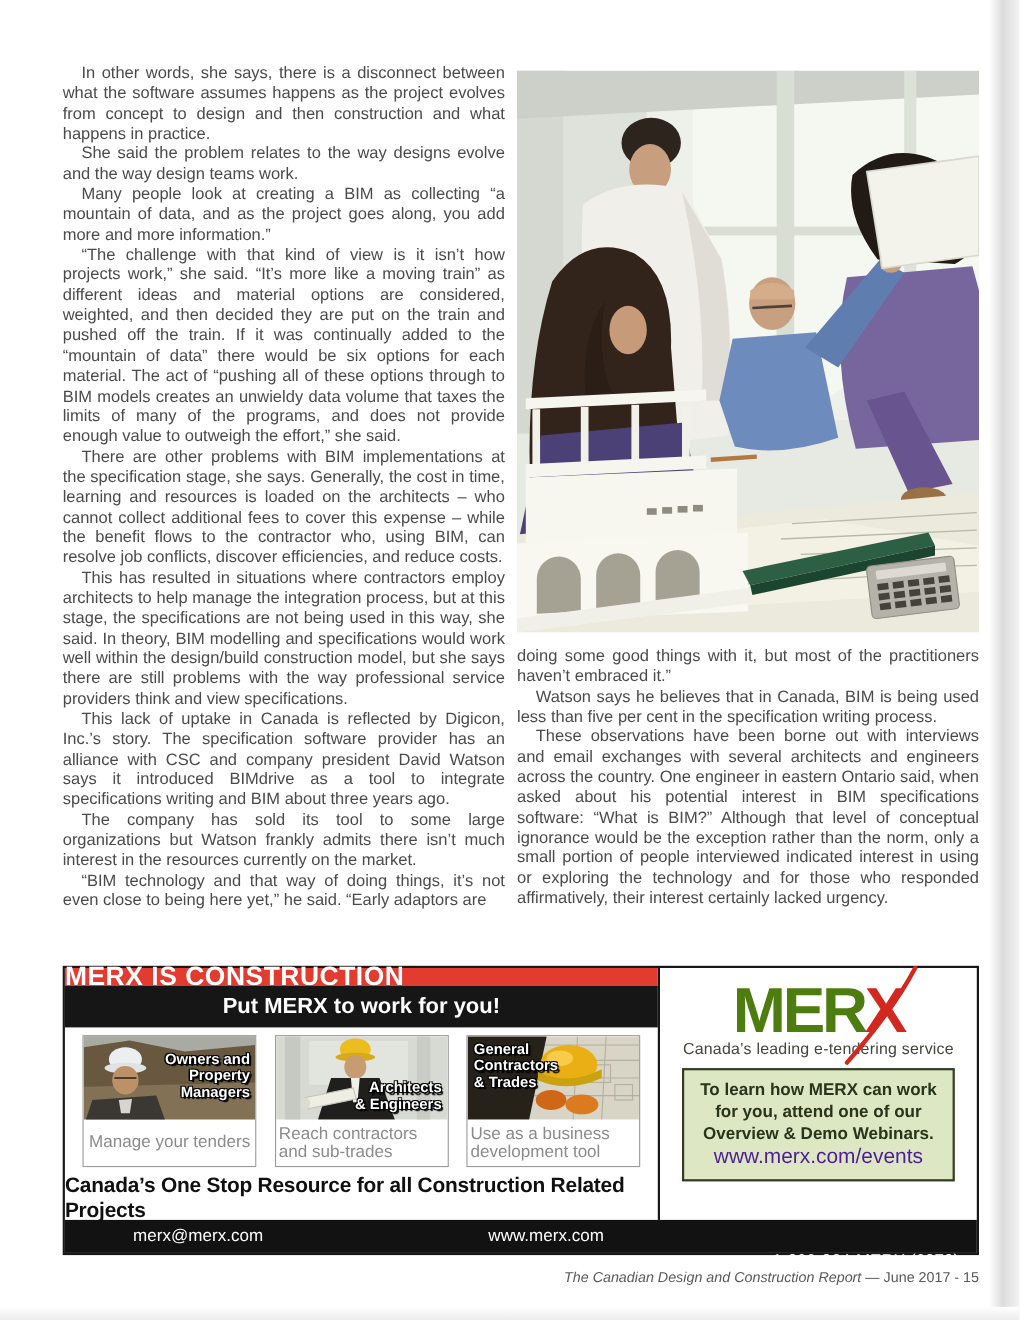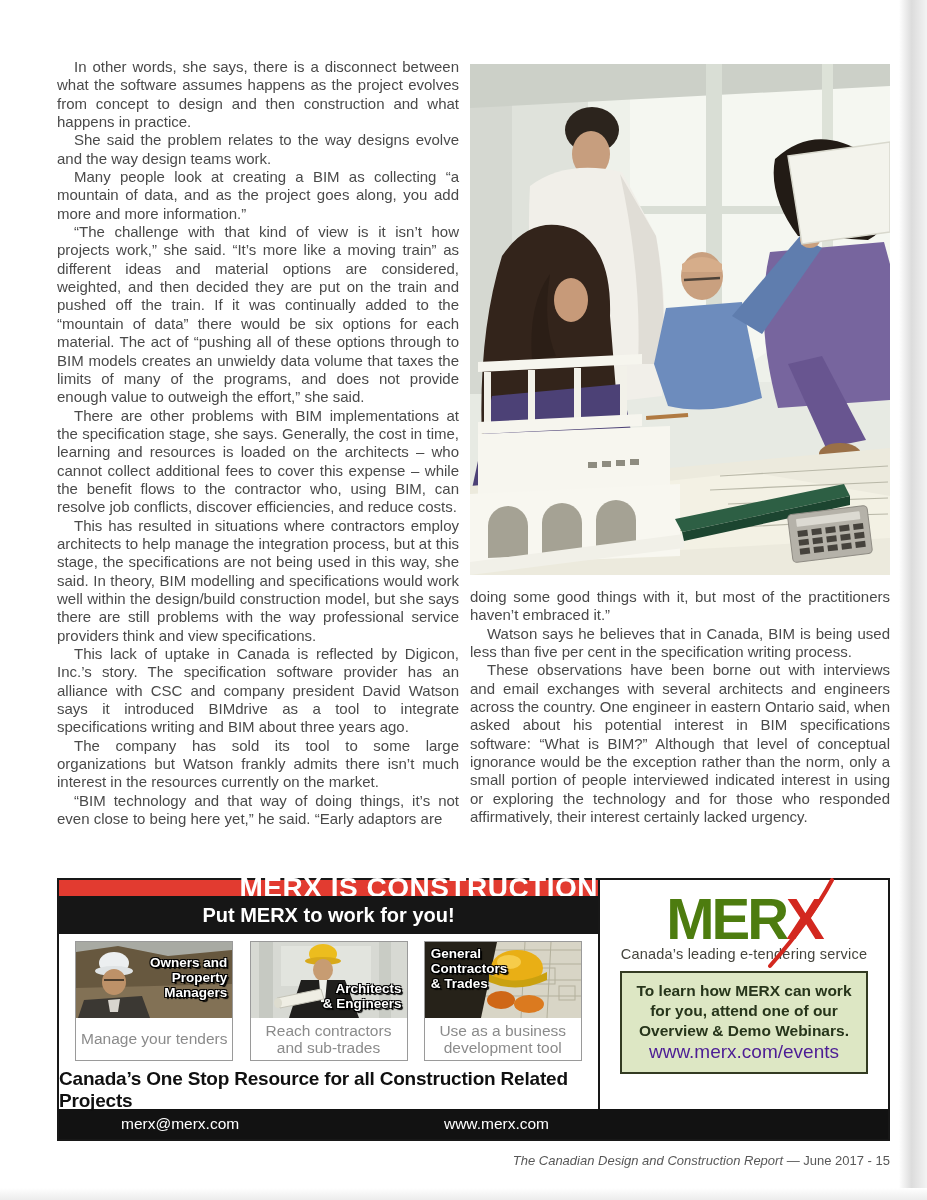--- a/index.html
+++ b/index.html
@@ -24,35 +24,35 @@
   .photo{position:absolute;left:470px;top:64px;width:420px;height:511px;overflow:hidden;}
   .photo svg{display:block;}
 
   
   .ad{position:absolute;left:57px;top:878px;width:833px;height:263px;
       border:2px solid #181818;box-sizing:border-box;background:#ffffff;}
   .ad-main{display:flex;height:229px;}
   .ad-left{width:541px;box-sizing:border-box;border-right:2px solid #181818;
       display:flex;flex-direction:column;}
   .band-red{height:16px;background:#e23b30;color:#ffffff;display:flex;
-      align-items:center;justify-content:flex-end;font-size:28px;font-weight:bold;letter-spacing:.5px;}
+      align-items:center;justify-content:flex-start;font-size:24px;font-weight:bold;letter-spacing:.5px;}
   .band-black{height:38px;background:#161616;color:#ffffff;display:flex;
       align-items:center;justify-content:center;font-size:20px;font-weight:bold;}
   .panels{flex:1;display:flex;justify-content:space-evenly;align-items:flex-start;padding-top:7px;}
   .panel{width:158px;border:1px solid #9a9a9a;background:#ffffff;box-sizing:border-box;}
   .panel-photo{position:relative;height:76px;overflow:hidden;}
   .panel-photo svg{display:block;}
   .panel-title{position:absolute;font-weight:bold;color:#ffffff;font-size:13.5px;line-height:1.1;
       white-space:pre-line;
       text-shadow:-1px -1px 0 #000,1px -1px 0 #000,-1px 1px 0 #000,1px 1px 0 #000,2px 2px 1px #000;}
   .pt-right-mid{right:5px;top:14px;text-align:right;}
   .pt-right-bot{right:5px;bottom:6px;text-align:right;}
   .pt-left-top{left:6px;top:5px;text-align:left;}
   .panel-caption{height:42px;display:flex;align-items:center;justify-content:center;
-      text-align:center;color:#8b8b8b;font-size:15.5px;line-height:1.1;padding:2px 3px;box-sizing:border-box;}
+      color:#8b8b8b;font-size:15.5px;line-height:1.1;padding:2px 3px;box-sizing:border-box;}
   .ad-tagline{height:38px;display:flex;align-items:center;justify-content:center;
       font-weight:bold;font-size:19px;color:#101010;letter-spacing:-.2px;}
   .ad-right{flex:1;position:relative;text-align:center;padding-top:8px;}
   .merx-logo{position:relative;display:inline-block;line-height:1;margin-top:2px;}
   .merx-logo .mer{font-size:58px;font-weight:bold;color:#4d7c0f;letter-spacing:-3px;}
   .merx-logo .x{font-size:58px;font-weight:bold;color:#d3281f;letter-spacing:-3px;}
   .merx-swoosh{position:absolute;right:-18px;top:-12px;pointer-events:none;}
   .logo-sub{font-size:14.5px;color:#45453e;margin-top:-2px;letter-spacing:.2px;}
   .webinar-box{width:232px;margin:9px auto 0;background:#dde7c4;border:2px solid #333b22;
       padding:8px 6px 9px;box-sizing:content-box;}

